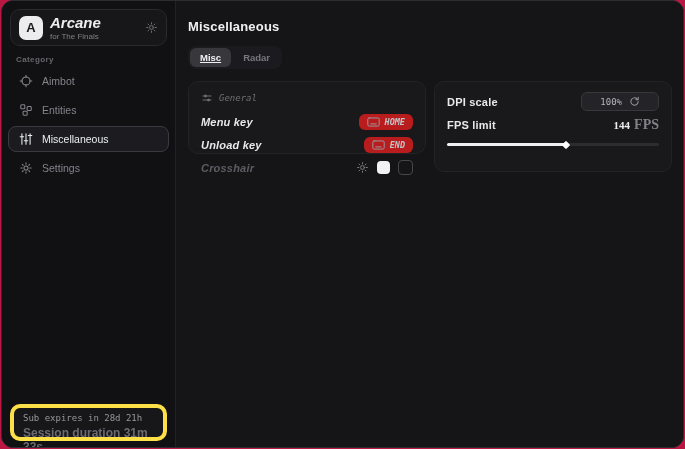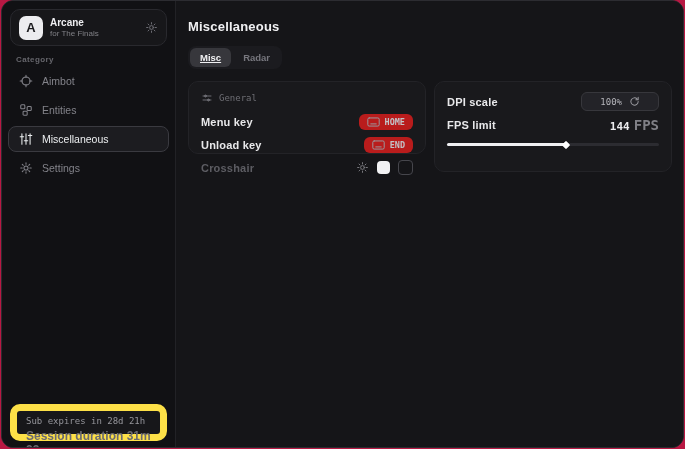--- a/index.html
+++ b/index.html
@@ -14,54 +14,54 @@
   .sidebar { position:absolute; left:0; top:0; bottom:0; width:174px;
     background:#111114; border-right:1px solid #222226; }
 
   .user-card { position:absolute; left:8px; top:8px; right:8px; height:37px;
     background:#17171a; border:1px solid #29292e; border-radius:10px;
     display:flex; align-items:center; padding:0 8px; gap:7px; }
   .avatar { width:24px; height:24px; border-radius:7px; background:#ececef;
     color:#1b1b1e; font-weight:bold; font-size:13px;
     display:flex; align-items:center; justify-content:center; flex:none; }
   .user-meta { flex:1; min-width:0; }
-  .user-name { font-size:10px; font-weight:700; color:#ededf0; }
+  .user-name { font-size:15px; font-weight:700; color:#ededf0;font-style:italic; }
   .user-sub  { font-size:8px; color:#808086; margin-top:1px; }
   .user-gear { color:#6f6f76; display:flex; }
 
   .category { position:absolute; left:14px; top:54px; font-size:8px;
     color:#66666c; letter-spacing:.4px; font-weight:600; }
 
   .nav { position:absolute; left:6px; right:6px; top:67px;
     display:flex; flex-direction:column; gap:3px; }
   .nav-item { height:26px; display:flex; align-items:center; gap:9px;
     padding:0 10px; border-radius:8px; color:#83838a; font-size:10.5px;
     border:1px solid transparent; cursor:pointer; }
   .nav-item.active { background:#1c1c20; border-color:#3a3a40; color:#eceef0; }
   .nav-item .ico { display:flex; color:inherit; }
 
   .status-card { position:absolute; left:8px; right:8px; bottom:6px; height:37px;
-    background:#17171a; border:7px solid #fde047; border-radius:10px; padding:5px 9px; }
+    background:#17171a; border:4px solid #fde047; border-radius:10px; padding:5px 9px; }
   .status-line1 { font-size:9px; color:#96969c; }
   .status-line2 { font-size:12px; color:#6a6a70; font-weight:700; margin-top:3px; }
 
   
   .main { position:absolute; left:175px; right:0; top:0; bottom:0; background:#151518; }
   .main-title { position:absolute; left:11px; top:18px; font-size:13px;
     font-weight:700; color:#f0f0f2; letter-spacing:.2px; }
 
   .tabs { position:absolute; left:11px; top:45px; display:inline-flex;
     background:#1b1b1f; border-radius:8px; padding:2px; gap:2px; }
   .tab { font-size:9.5px; padding:4px 10px; border-radius:6px; color:#77777e;
     font-weight:600; cursor:pointer; }
   .tab.active { background:#37373c; color:#f0f0f2;text-decoration:underline; }
 
   .card { position:absolute; background:#19191c; border:1px solid #232327;
     border-radius:10px; padding:8px 12px 9px; }
-  .card-general { left:11px; top:80px; width:238px; height:73px; }
+  .card-general { left:11px; top:80px; width:238px; height:73px;font-style:italic; }
   .card-display { left:257px; top:80px; width:238px; height:91px; }
 
   .card-head { display:flex; align-items:center; gap:6px; color:#6e6e74;
     font-size:9px; margin-bottom:4px; height:16px; }
   .card-head .ico { display:flex; color:#6e6e74; }
 
   .row { display:flex; justify-content:space-between; align-items:center; height:23px;text-align:right; }
   .row-label { font-size:11px; font-weight:700; color:#e8e8ea; letter-spacing:.2px; }
   .row-label.disabled { color:#5d5d63; }
 
@@ -74,21 +74,21 @@
   .gear-btn { display:flex; color:#7a7a80; cursor:pointer; }
   .swatch { width:13px; height:13px; border-radius:4px; background:#f2f2f4; cursor:pointer; }
   .checkbox { width:15px; height:15px; border:1.5px solid #46464c; border-radius:4px;
     background:transparent; cursor:pointer; }
 
   .dpi-pill { display:flex; align-items:center; gap:7px; background:#232328;
     border:1px solid #37373c; border-radius:6px; padding:3px 18px;
     font-size:9px; color:#b4b4ba; cursor:pointer; }
   .dpi-pill .ico { display:flex; color:#9a9aa0; }
 
-  .fps-value { display:flex; align-items:baseline; gap:4px; }
+  .fps-value { display:flex; align-items:baseline; gap:4px;font-family:Liberation Serif, serif; }
   .fps-num  { font-size:11px; font-weight:700; color:#ececef; }
   .fps-unit { font-size:14px; color:#808086; font-weight:700; }
 
   .slider { position:relative; margin-top:7px; height:3px; background:#2c2c31;
     border-radius:2px; cursor:pointer; }
   .slider-fill { position:absolute; left:0; top:0; height:100%; background:#f0f0f2;
     border-radius:2px; }
   .slider-thumb { position:absolute; top:50%; width:6px; height:6px; background:#ffffff;
     transform:translate(-50%,-50%) rotate(45deg); border-radius:1px; }
 

